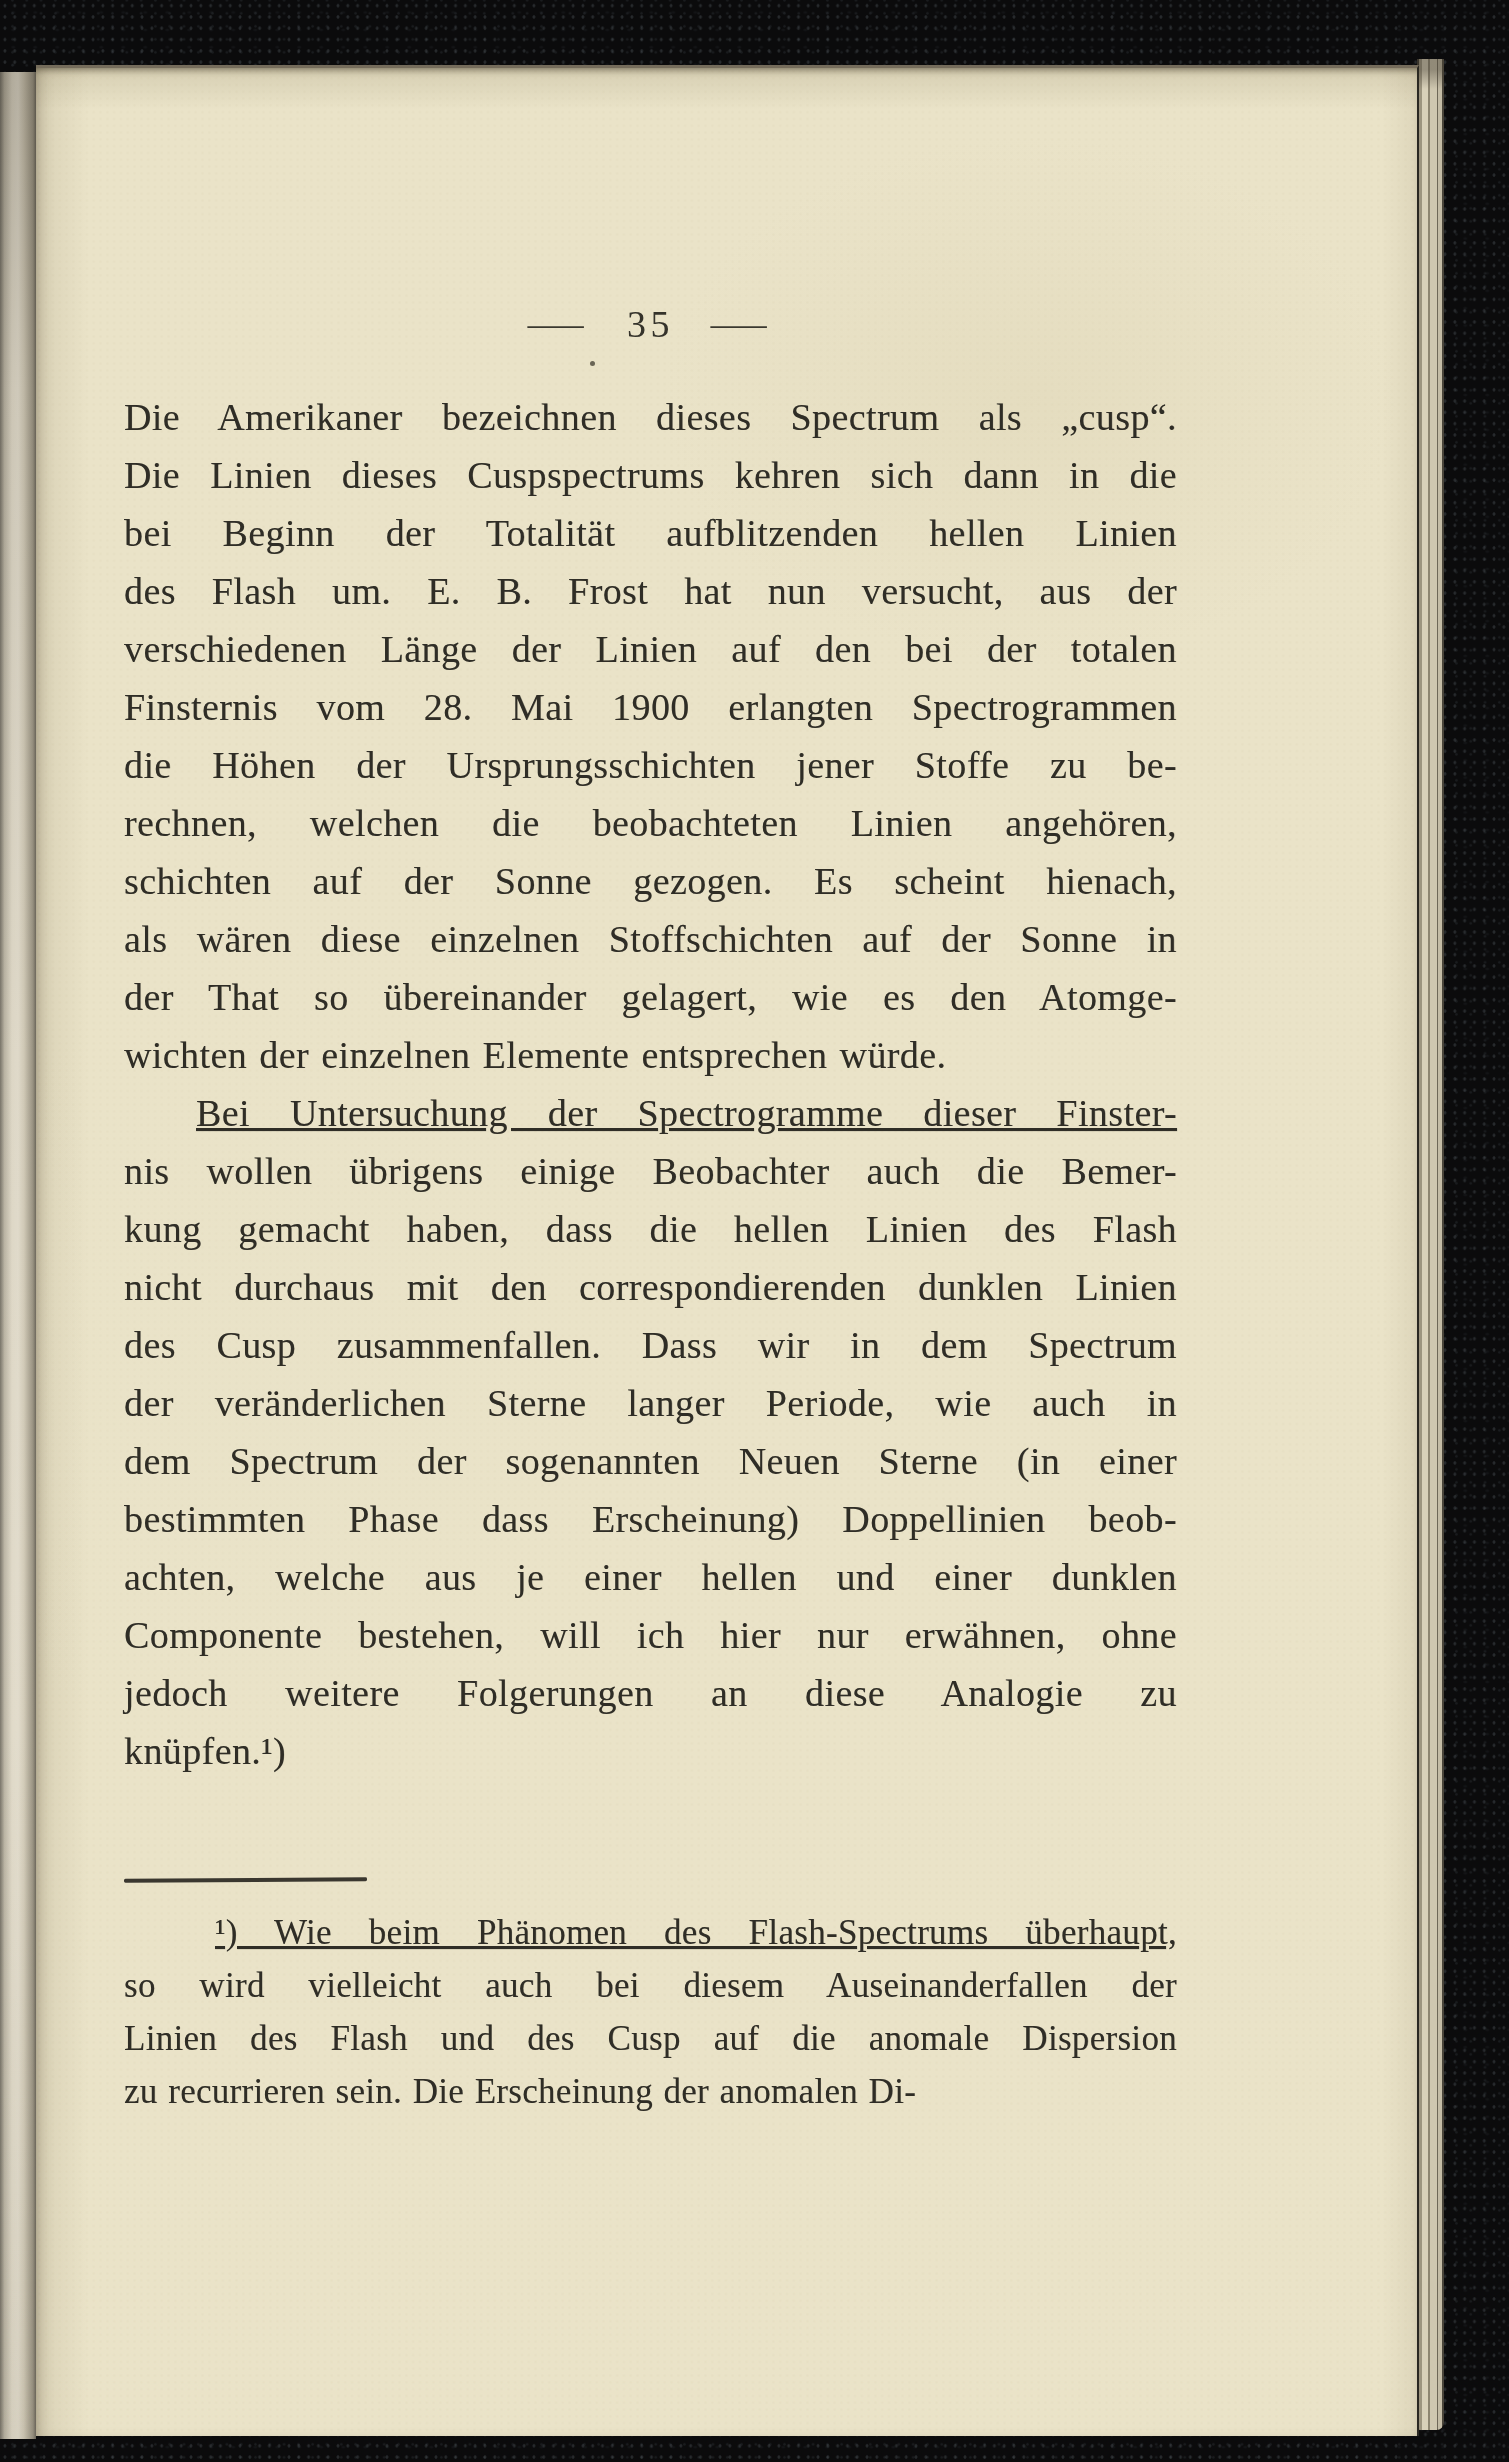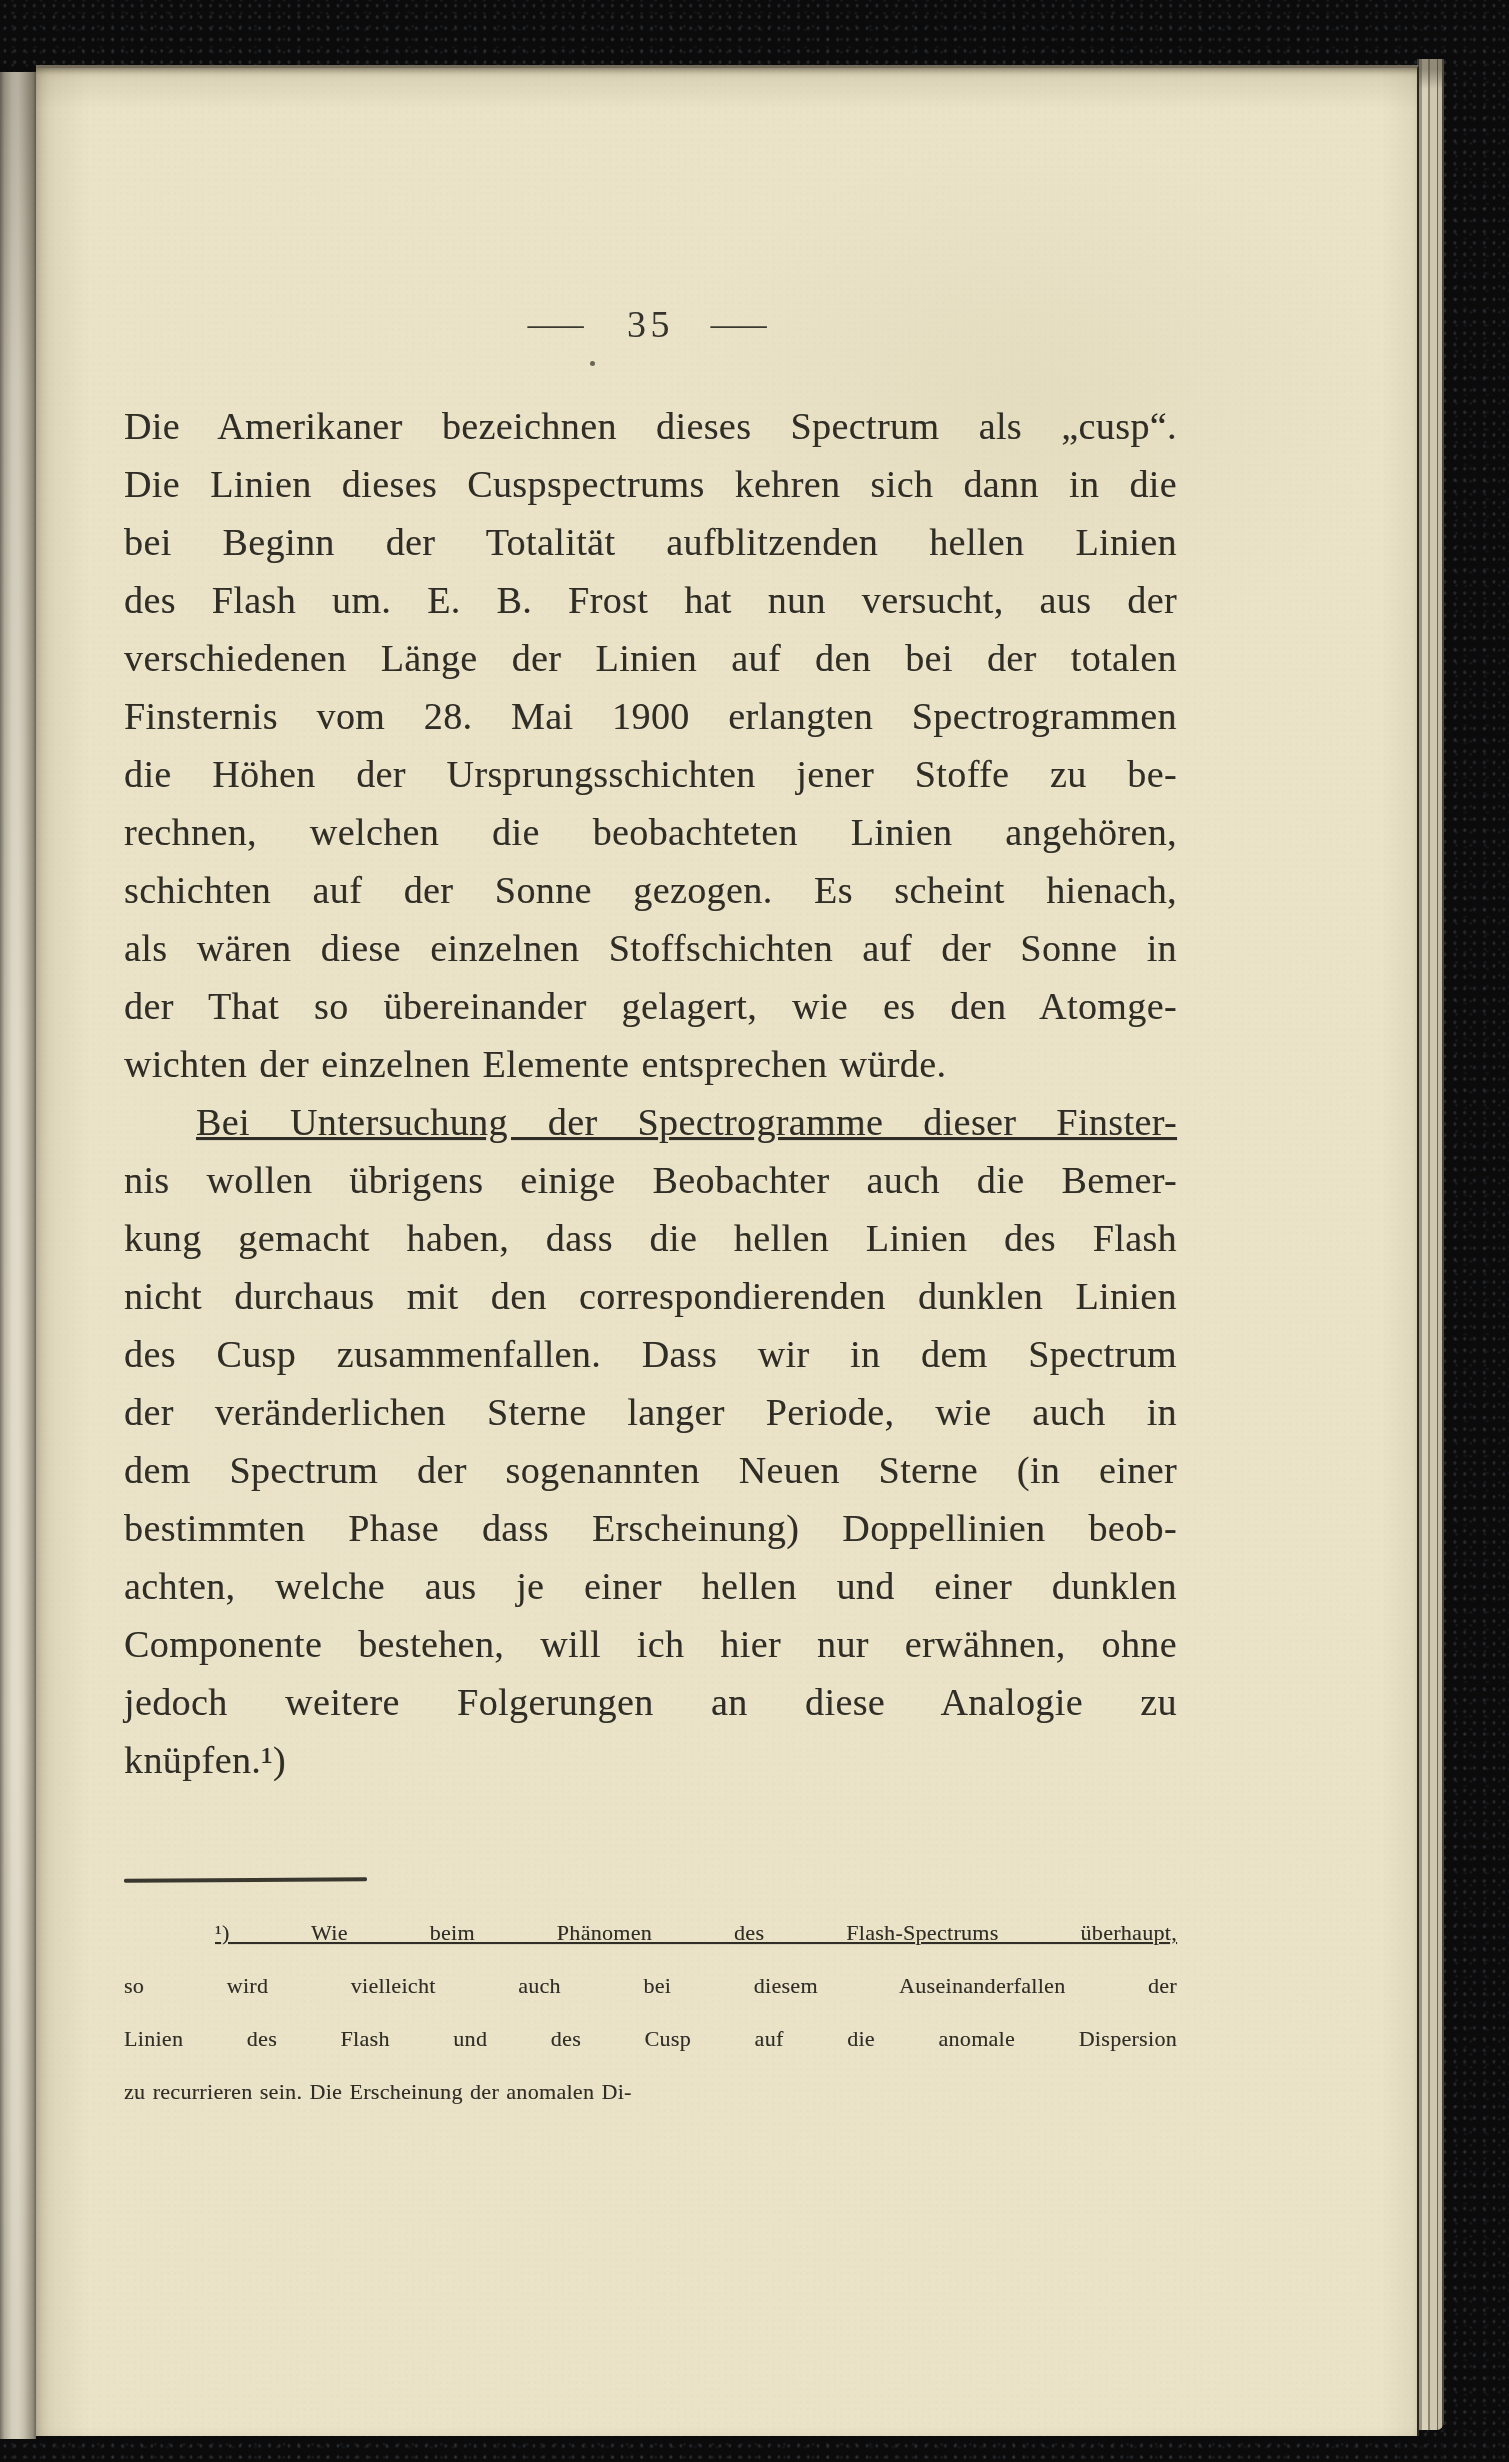--- a/index.html
+++ b/index.html
@@ -66,36 +66,36 @@
   }
   .dash{
     display:inline-block;transform:scaleX(1.55);
     font-size:36px;line-height:48px;color:#3a382f;
   }
   .speck{
     position:absolute;left:554px;top:293px;width:5.3px;height:5.3px;border-radius:50%;
     background:#4a463a;opacity:.8;
   }
   
-  .body-block{position:absolute;left:88px;top:329px;width:1053px;}
+  .body-block{position:absolute;left:88px;top:320px;width:1053px;}
   .tline{
     height:58px;line-height:58px;font-size:38px;letter-spacing:0.4px;word-spacing:2.3px;
     text-align:justify;text-align-last:justify;white-space:nowrap;color:#2f2d26;
     text-shadow:0.3px 0.3px 0.5px rgba(47,45,38,0.35);
   }
   .tline.indent{text-indent:72px;text-decoration:underline;}
   .tline.plast{text-align-last:left;}
   
   .footnote-sep{
     position:absolute;left:88px;top:1810px;width:243px;height:3.8px;
     background:#3a372f;transform:rotate(-0.35deg);border-radius:1.5px;
   }
   .footnote-block{position:absolute;left:88px;top:1838px;width:1053px;}
   .footnote-block .tline{
-    height:53px;line-height:53px;font-size:22px;letter-spacing:0.3px;word-spacing:1.5px;
+    height:53px;line-height:53px;font-size:35px;letter-spacing:0.3px;word-spacing:1.5px;
   }
   .footnote-block .tline.indent{text-indent:91px;}
 </style>
 </head>
 <body>
 
 <div id="cover"></div>
 
 <div id="left-strip"></div>
 

